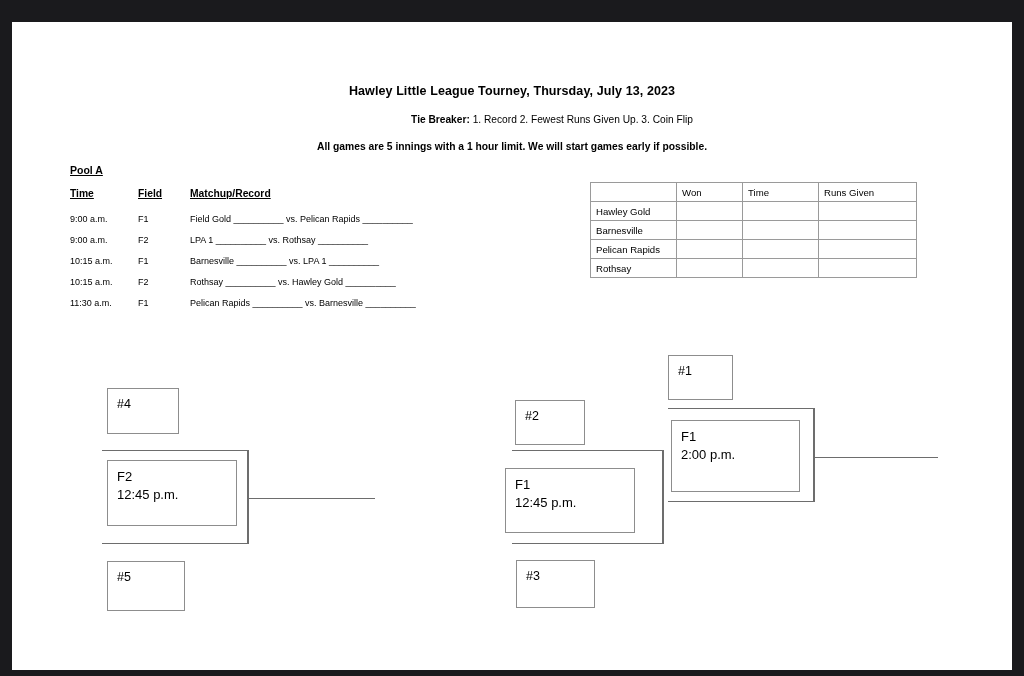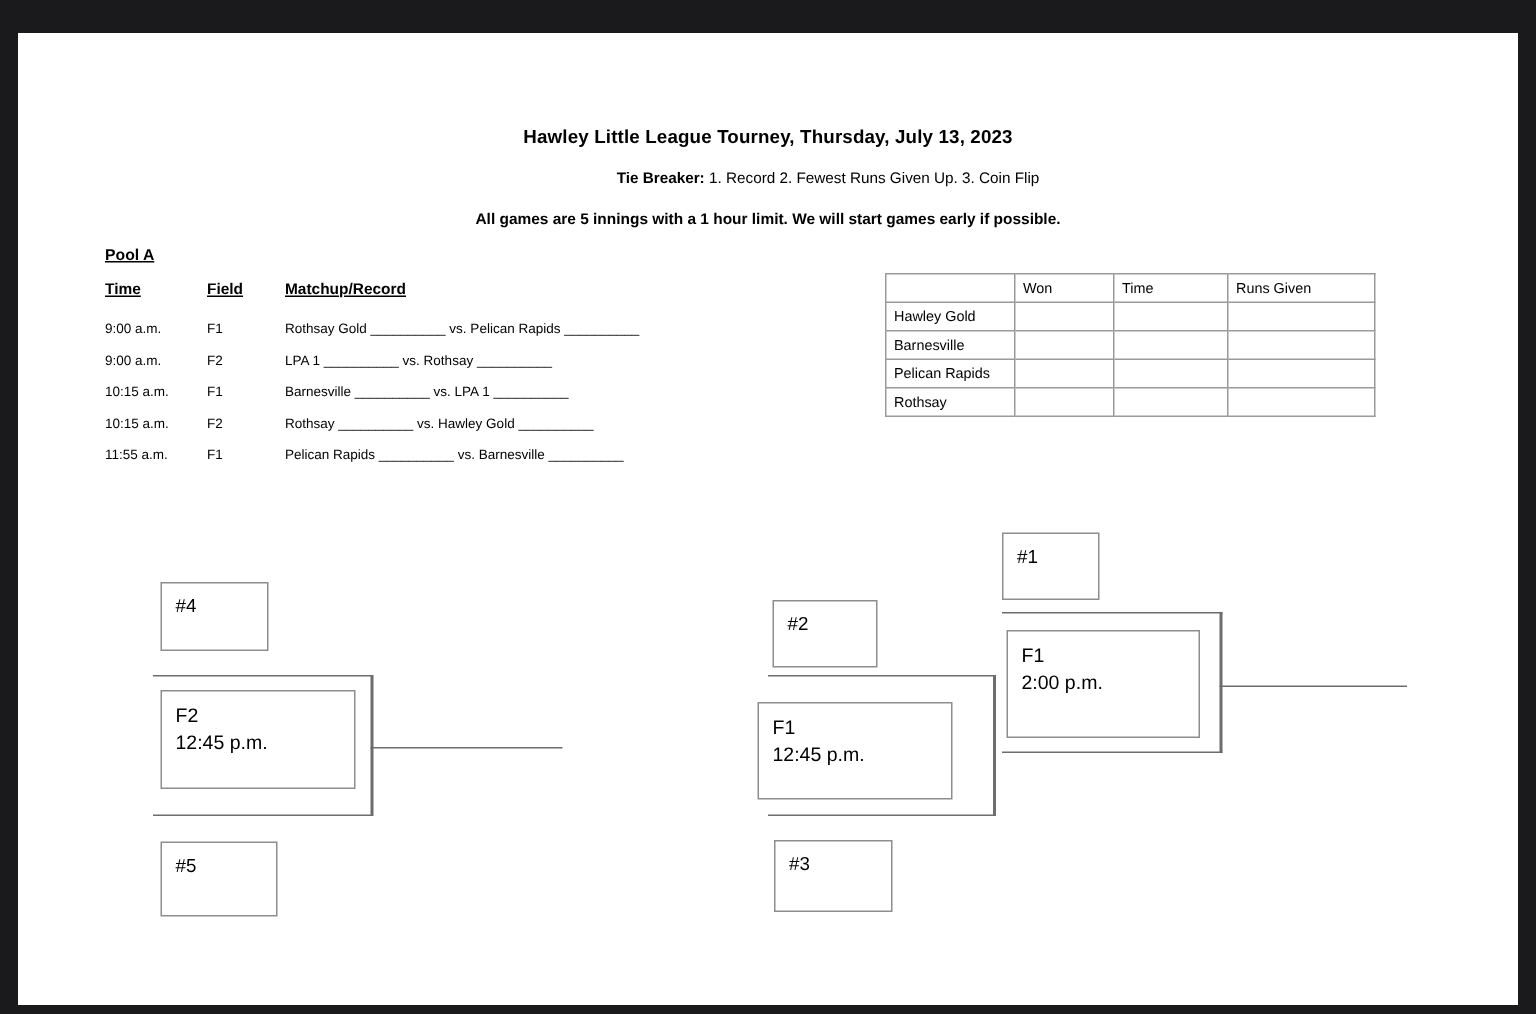--- a/index.html
+++ b/index.html
@@ -149,39 +149,39 @@
   <div id="sched">
     <div class="srow head">
       <span class="c-time">Time</span>
       <span class="c-field">Field</span>
       <span class="c-match">Matchup/Record</span>
     </div>
 
     <div class="srow">
       <span class="c-time">9:00 a.m.</span>
       <span class="c-field">F1</span>
-      <span class="c-match">Rothsay Gold __________ vs. Pelican Rapids __________</span>
+      <span class="c-match">Field Gold __________ vs. Pelican Rapids __________</span>
     </div>
     <div class="srow">
       <span class="c-time">9:00 a.m.</span>
       <span class="c-field">F2</span>
       <span class="c-match">LPA 1 __________ vs. Rothsay __________</span>
     </div>
     <div class="srow">
       <span class="c-time">10:15 a.m.</span>
       <span class="c-field">F1</span>
       <span class="c-match">Barnesville __________ vs. LPA 1 __________</span>
     </div>
     <div class="srow">
       <span class="c-time">10:15 a.m.</span>
       <span class="c-field">F2</span>
       <span class="c-match">Rothsay __________ vs. Hawley Gold __________</span>
     </div>
     <div class="srow">
-      <span class="c-time">11:55 a.m.</span>
+      <span class="c-time">11:30 a.m.</span>
       <span class="c-field">F1</span>
       <span class="c-match">Pelican Rapids __________ vs. Barnesville __________</span>
     </div>
   </div>
 
   <table id="standings">
     <tbody>
         <tr>
       <th class="col-team"></th>
       <th class="col-won">Won</th>

